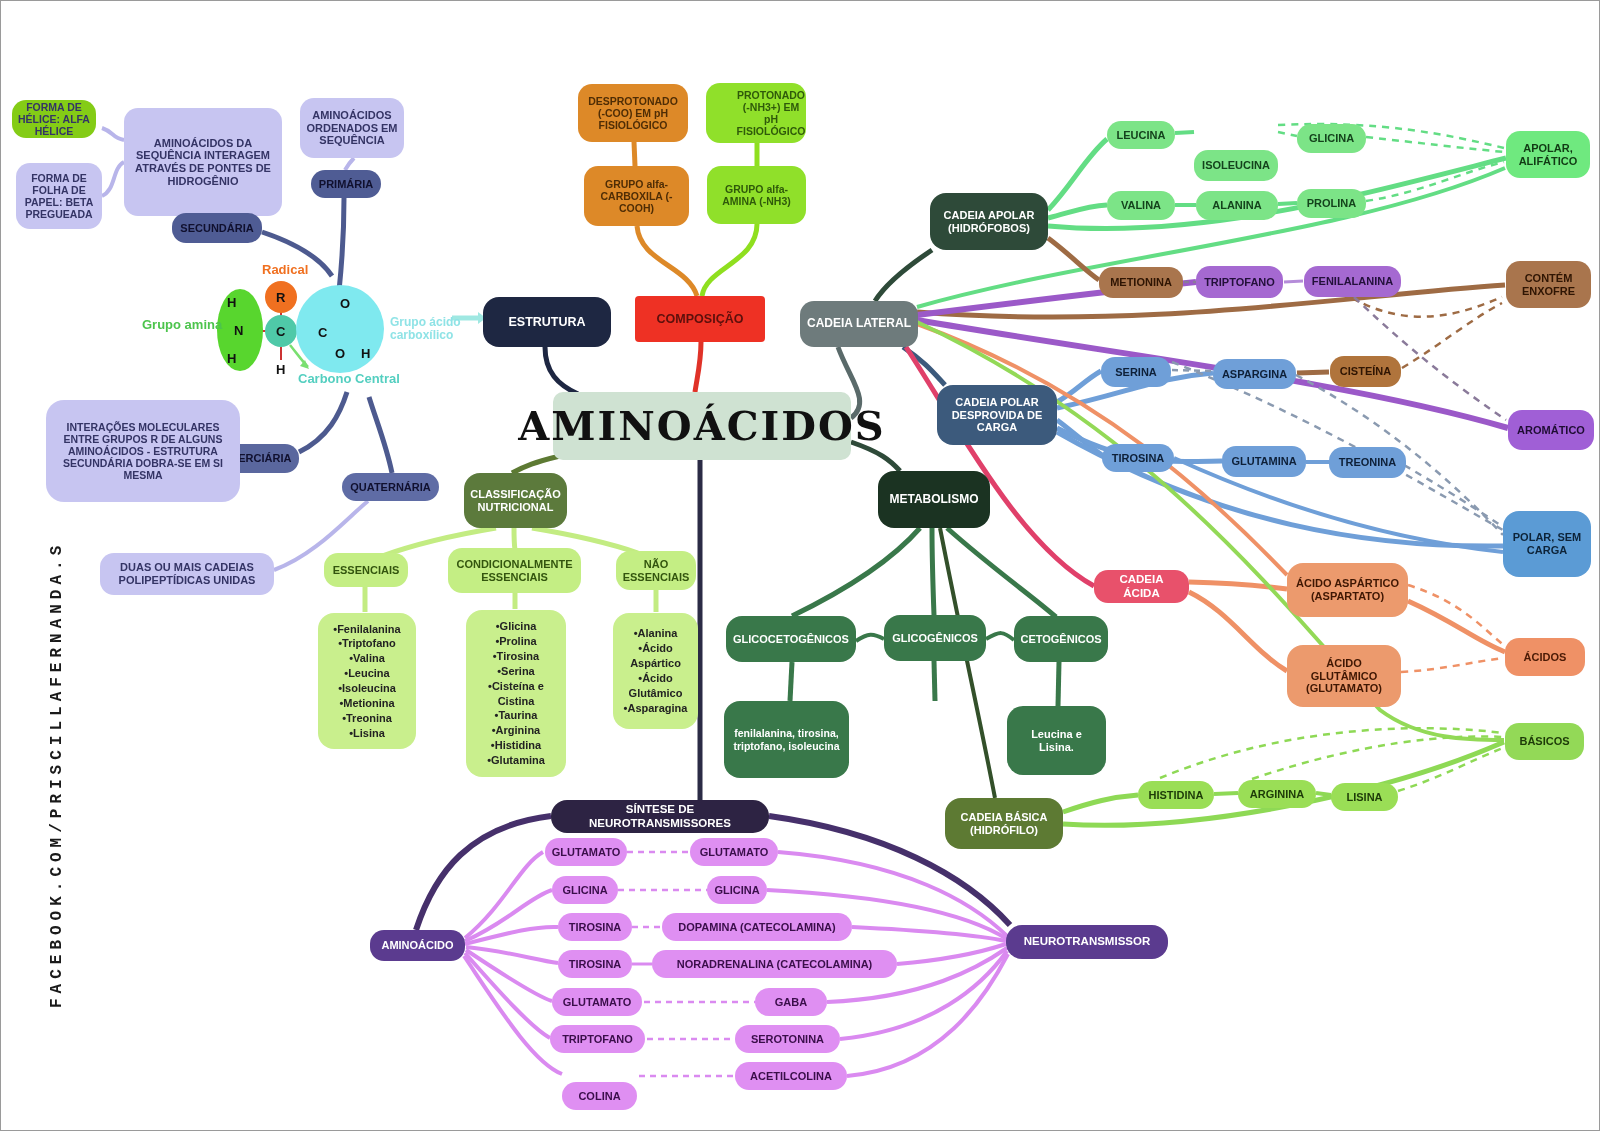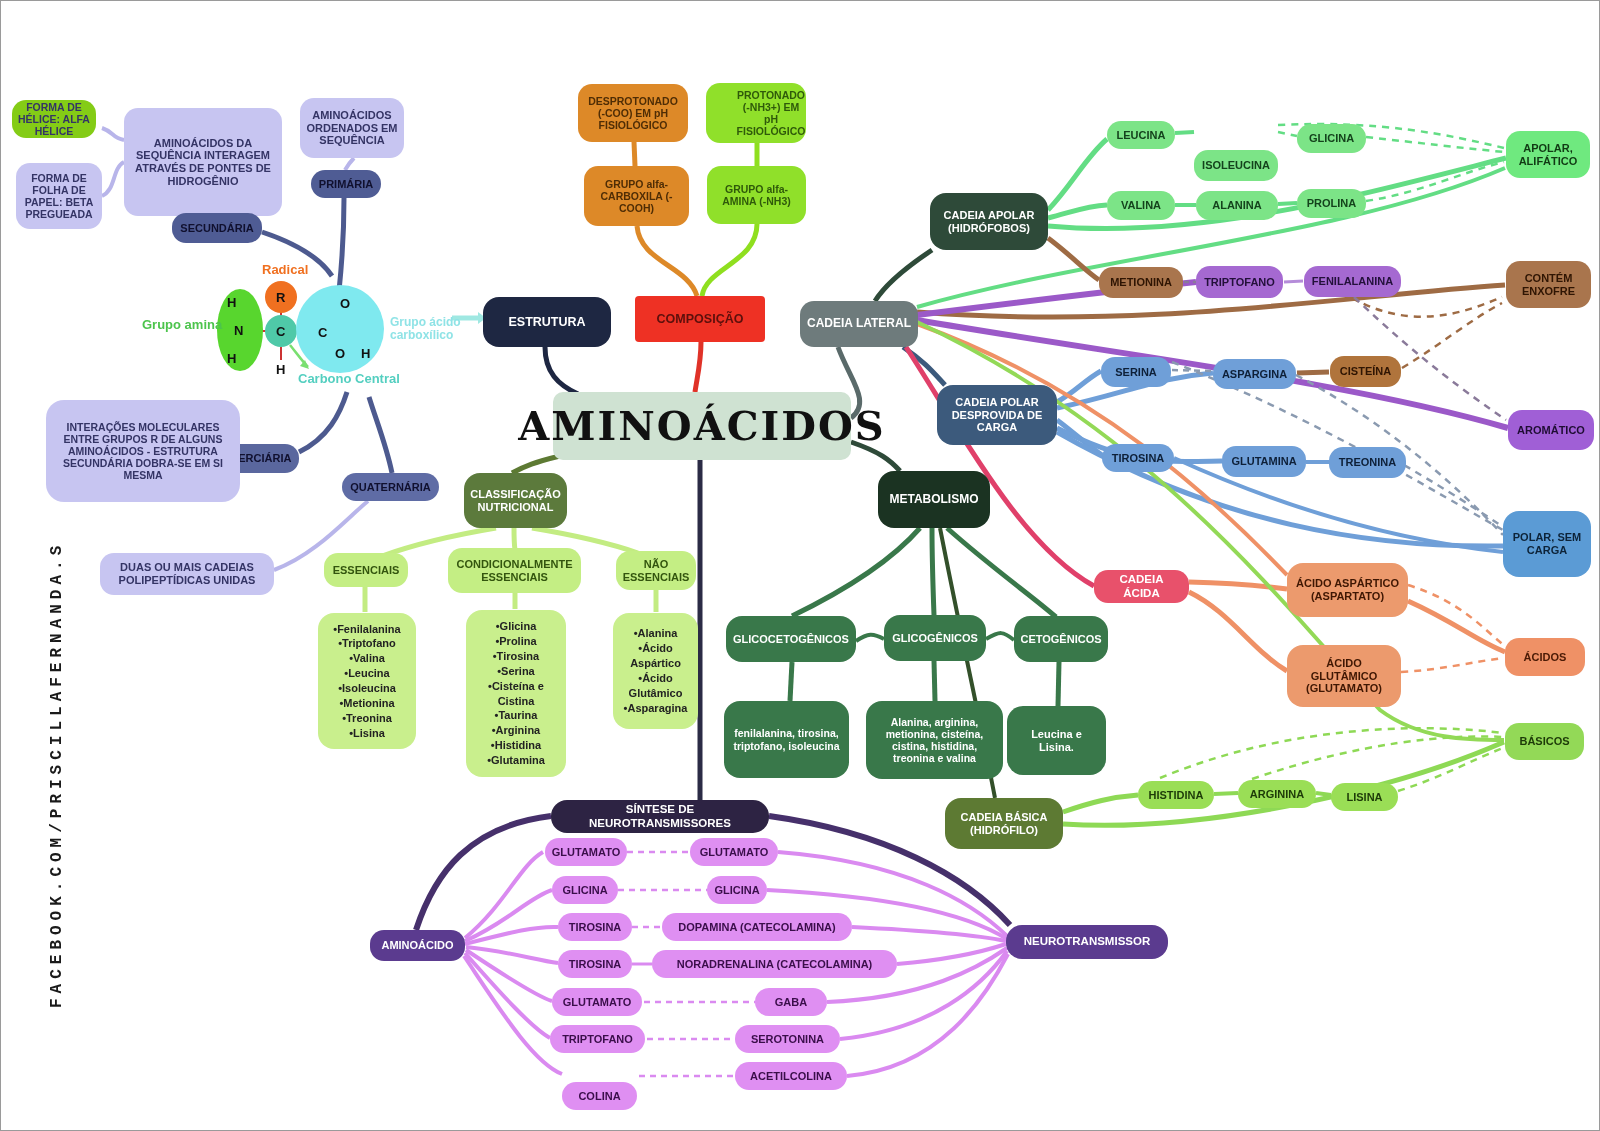--- a/index.html
+++ b/index.html
@@ -236,21 +236,20 @@
 <div class="node" style="left:1508px;top:410px;width:86px;height:40px;background:#a05fd6;color:#1f0d33;font-size:11px;">AROMÁTICO</div>
 <div class="node" style="left:1503px;top:511px;width:88px;height:66px;background:#5b9bd5;color:#0d2338;font-size:11px;border-radius:16px;">POLAR, SEM CARGA</div>
 <div class="node" style="left:1505px;top:638px;width:80px;height:38px;background:#ef9166;color:#4a1a05;font-size:11px;">ÁCIDOS</div>
 <div class="node" style="left:1505px;top:723px;width:79px;height:37px;background:#93d957;color:#1d3a08;font-size:11px;">BÁSICOS</div>
 
 <div class="node" style="left:878px;top:471px;width:112px;height:57px;background:#1b3322;color:#fff;font-size:12px;border-radius:16px;">METABOLISMO</div>
 <div class="node" style="left:726px;top:616px;width:130px;height:46px;background:#39784a;color:#fff;font-size:11px;border-radius:16px;">GLICOCETOGÊNICOS</div>
 <div class="node" style="left:884px;top:615px;width:102px;height:46px;background:#39784a;color:#fff;font-size:11px;border-radius:16px;">GLICOGÊNICOS</div>
 <div class="node" style="left:1014px;top:616px;width:94px;height:46px;background:#39784a;color:#fff;font-size:11px;border-radius:16px;">CETOGÊNICOS</div>
 <div class="node" style="left:724px;top:701px;width:125px;height:77px;background:#39784a;color:#fff;font-size:10.5px;border-radius:16px;">fenilalanina, tirosina, triptofano, isoleucina</div>
-<div class="node" style="left:866px;top:701px;width:137px;height:78px;background:#39784a;color:#fff;font-size:10.5px;border-radius:16px;">Alanina, arginina, metionina, cisteína, cistina, histidina, treonina e valina</div>
 <div class="node" style="left:1007px;top:706px;width:99px;height:69px;background:#39784a;color:#fff;font-size:11px;border-radius:16px;">Leucina e Lisina.</div>
 
 <div class="node" style="left:464px;top:473px;width:103px;height:55px;background:#5c7a3c;color:#fff;font-size:11px;border-radius:16px;">CLASSIFICAÇÃO NUTRICIONAL</div>
 <div class="node" style="left:324px;top:553px;width:84px;height:34px;background:#c4ee84;color:#33550e;font-size:11px;">ESSENCIAIS</div>
 <div class="node" style="left:448px;top:548px;width:133px;height:45px;background:#c4ee84;color:#33550e;font-size:11px;">CONDICIONALMENTE ESSENCIAIS</div>
 <div class="node" style="left:616px;top:551px;width:80px;height:39px;background:#c4ee84;color:#33550e;font-size:11px;">NÃO ESSENCIAIS</div>
 <div class="node list" style="left:318px;top:613px;width:98px;height:136px;background:#c9ef8d;color:#222;font-size:11px;border-radius:16px;">•Fenilalanina
 •Triptofano
 •Valina
 •Leucina

